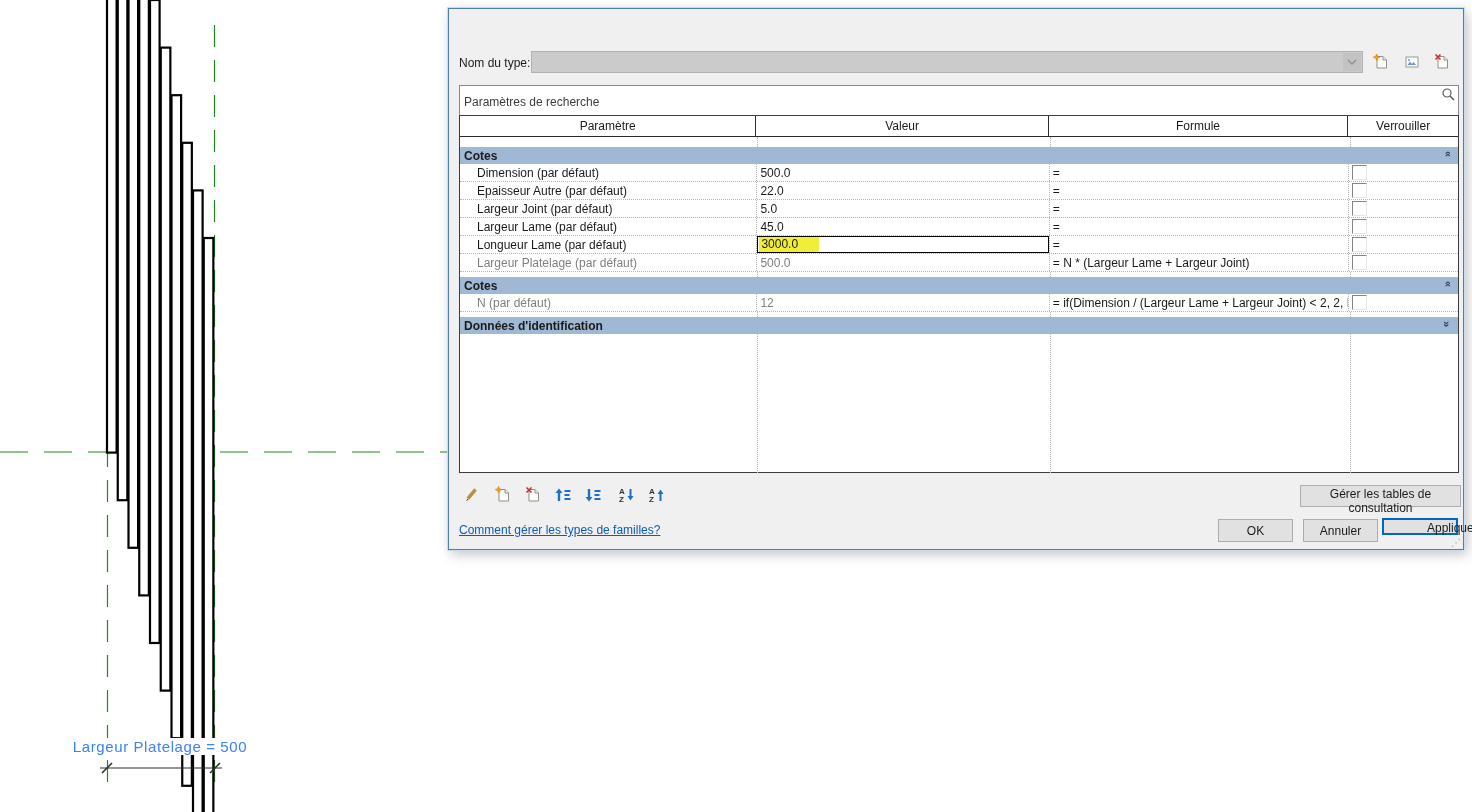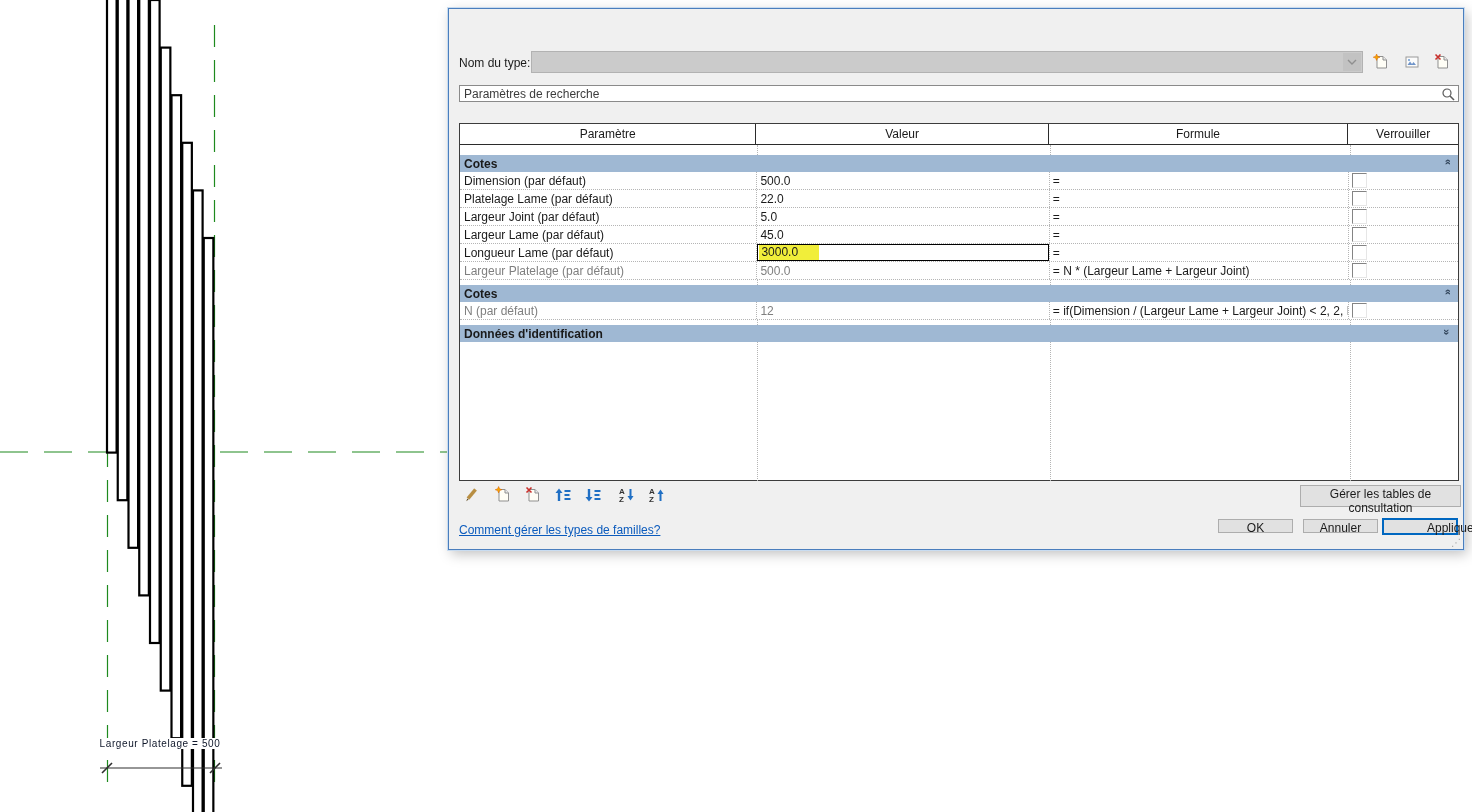--- a/index.html
+++ b/index.html
@@ -2,21 +2,21 @@
 <html><head>
 <meta charset="utf-8">
 <style>
   html,body{margin:0;padding:0;}
   body{width:1472px;height:812px;position:relative;background:#ffffff;overflow:hidden;
        font-family:"Liberation Sans",sans-serif;font-size:12px;color:#1a1a1a;}
 
   
   #cv{position:absolute;left:0;top:0;z-index:0;}
   .dim-label{position:absolute;left:160px;top:738px;transform:translateX(-50%);
-    background:#fff;padding:0 4px;font-size:10px;letter-spacing:.6px;color:#0f172a;
+    background:#fff;padding:0 4px;font-size:15px;letter-spacing:.6px;color:#3b82f6;
     white-space:nowrap;z-index:1;}
 
   
   .dialog{position:absolute;left:448px;top:8px;width:1016px;height:542px;background:#f0f0f0;
     border:1px solid #4a7ebd;box-shadow:0 0 0 1px #c9dcf0,3px 4px 12px rgba(0,0,0,.25);
     z-index:10;box-sizing:border-box;}
   .titlebar{position:absolute;left:0;top:0;right:0;height:30px;background:#ffffff;}
   .title{position:absolute;left:12px;top:8px;font-size:12px;color:#1a1a1a;}
   .close{position:absolute;right:8px;top:5px;width:22px;height:20px;display:flex;
     align-items:center;justify-content:center;cursor:pointer;}
@@ -24,66 +24,66 @@
   .lbl-typename{position:absolute;left:10px;top:47px;}
   .combo{position:absolute;left:82px;top:42px;width:832px;height:22px;background:#cbcbcb;
     border:1px solid #b2b2b2;box-sizing:border-box;}
   .combo-arrow{position:absolute;right:1px;top:1px;width:18px;height:18px;background:#c2c2c2;
     display:flex;align-items:center;justify-content:center;}
   .tool{position:absolute;top:42px;width:22px;height:22px;background:transparent;border:none;
     padding:1px;cursor:pointer;}
   .tool svg{display:block;}
   .t-new{left:922px;} .t-ren{left:953px;} .t-del{left:983px;}
 
-  .search-wrap{position:absolute;left:10px;top:76px;width:1000px;height:17px;}
+  .search-wrap{position:absolute;left:10px;top:76px;width:1000px;height:33px;}
   .search-wrap input{width:100%;height:100%;box-sizing:border-box;border:1px solid #8a8a8a;
     background:#fff;font-family:"Liberation Sans",sans-serif;font-size:12px;padding:0 22px 0 4px;color:#333;}
   .search-wrap input::placeholder{color:#3c3c3c;opacity:1;}
   .mag{position:absolute;right:3px;top:2px;}
 
   
   .table{position:absolute;left:10px;top:106px;width:1000px;height:358px;background:#fff;
-    border:1px solid #3c3c3c;box-sizing:border-box;margin-top:8px;}
+    border:1px solid #3c3c3c;box-sizing:border-box;}
   .thead{display:flex;height:20px;border-bottom:1px solid #2b2b2b;background:#fff;position:relative;z-index:2;}
   .th{display:flex;align-items:center;justify-content:center;box-sizing:border-box;
     border-right:1px solid #2b2b2b;height:100%;font-size:12px;}
   .th:nth-child(1){width:297px;} .th:nth-child(2){width:293px;}
   .th:nth-child(3){width:300px;} .th:nth-child(4){width:110px;border-right:none;}
   .tbody{position:relative;height:336px;overflow:hidden;}
   .collines{position:absolute;inset:0;z-index:0;}
   .colline{position:absolute;top:0;bottom:0;width:0;border-left:1px dotted #b5b5b5;}
   .spacer{height:5px;}
   .sec-row{position:relative;height:17px;background:#9fb8d3;margin-top:5px;z-index:1;
     display:flex;align-items:center;}
   .sec-label{font-weight:bold;padding-left:4px;}
   .chev{position:absolute;right:8px;top:1px;font-size:11px;font-weight:bold;color:#33465c;
     cursor:pointer;display:inline-block;}
   .chev.up{transform:rotate(-90deg);}
   .chev.down{transform:rotate(90deg);}
   .t-row{display:flex;height:18px;background:#fff;border-bottom:1px dotted #b5b5b5;
     position:relative;z-index:1;box-sizing:border-box;}
   .cell{box-sizing:border-box;height:100%;display:flex;align-items:center;overflow:hidden;
     white-space:nowrap;}
-  .c-param{width:297px;padding-left:4px;}
+  .c-param{width:297px;padding-left:17px;}
   .c-val{width:293px;padding-left:3px;border-left:1px dotted #b5b5b5;}
   .c-form{width:300px;padding-left:3px;border-left:1px dotted #b5b5b5;}
   .c-lock{width:110px;padding-left:3px;border-left:1px dotted #b5b5b5;}
   .gray{color:#7f7f7f;}
   .c-val.sel{box-shadow:inset 0 0 0 1px #000;padding-left:2px;}
   .hl{display:inline-block;background:#f1ee3a;min-width:58px;height:15px;line-height:15px;
     padding-left:2px;color:#1a1a1a;}
   .cb{width:13px;height:13px;background:#fff;border:1px solid;
     border-color:#848484 #e6e6e6 #e6e6e6 #848484;display:inline-block;cursor:pointer;}
 
   
   .btoolbar{position:absolute;left:10px;top:476px;height:24px;}
   .bicon{position:absolute;top:0;width:22px;height:22px;background:none;border:none;padding:0;cursor:pointer;}
   .help-link{position:absolute;left:10px;top:514px;color:#0b5bbd;text-decoration:underline;
     font-size:12px;cursor:pointer;}
-  .btn{position:absolute;height:14px;background:#e1e1e1;border:1px solid #adadad;
+  .btn{position:absolute;height:23px;background:#e1e1e1;border:1px solid #adadad;
     font-family:"Liberation Sans",sans-serif;font-size:12px;color:#1a1a1a;cursor:pointer;box-sizing:border-box;}
   .btn-lookup{left:851px;top:476px;width:161px;height:22px;}
   .btn-ok{left:769px;top:510px;width:75px;}
   .btn-cancel{left:854px;top:510px;width:75px;}
   .btn-apply{left:933px;top:509px;width:76px;height:17px;border:2px solid #0067c0;padding-left:43px;}
   .grip{position:absolute;right:2px;bottom:1px;font-size:10px;color:#a8a8a8;cursor:nwse-resize;}
 </style>
 </head>
 <body>
 
@@ -176,21 +176,21 @@
         </div>
         <div class="t-row">
           <div class="cell c-param">Dimension (par défaut)</div>
           <div class="cell c-val">500.0</div>
           <div class="cell c-form">=</div>
           <div class="cell c-lock">
             <span class="cb"></span>
           </div>
         </div>
         <div class="t-row">
-          <div class="cell c-param">Platelage Lame (par défaut)</div>
+          <div class="cell c-param">Epaisseur Autre (par défaut)</div>
           <div class="cell c-val">22.0</div>
           <div class="cell c-form">=</div>
           <div class="cell c-lock">
             <span class="cb"></span>
           </div>
         </div>
         <div class="t-row">
           <div class="cell c-param">Largeur Joint (par défaut)</div>
           <div class="cell c-val">5.0</div>
           <div class="cell c-form">=</div>

